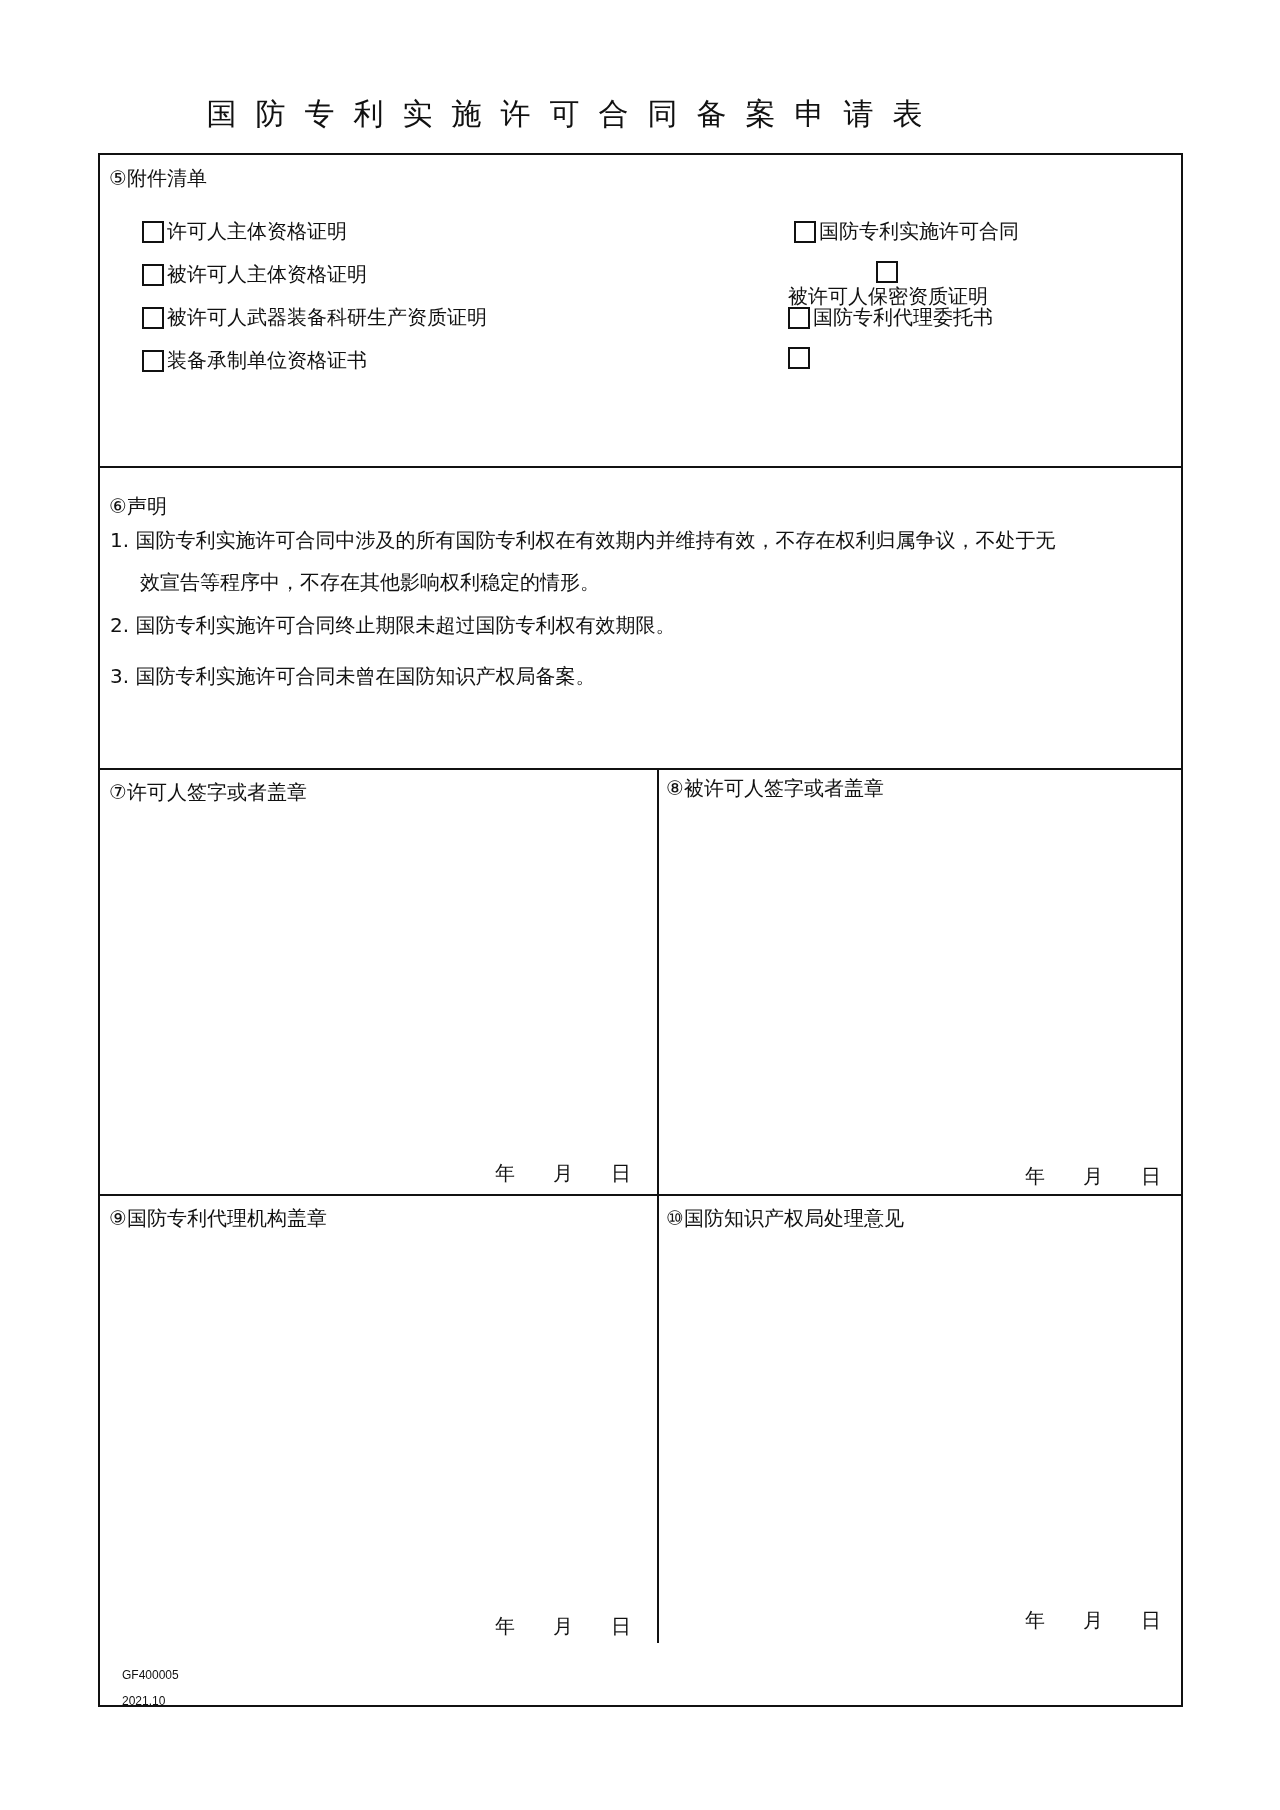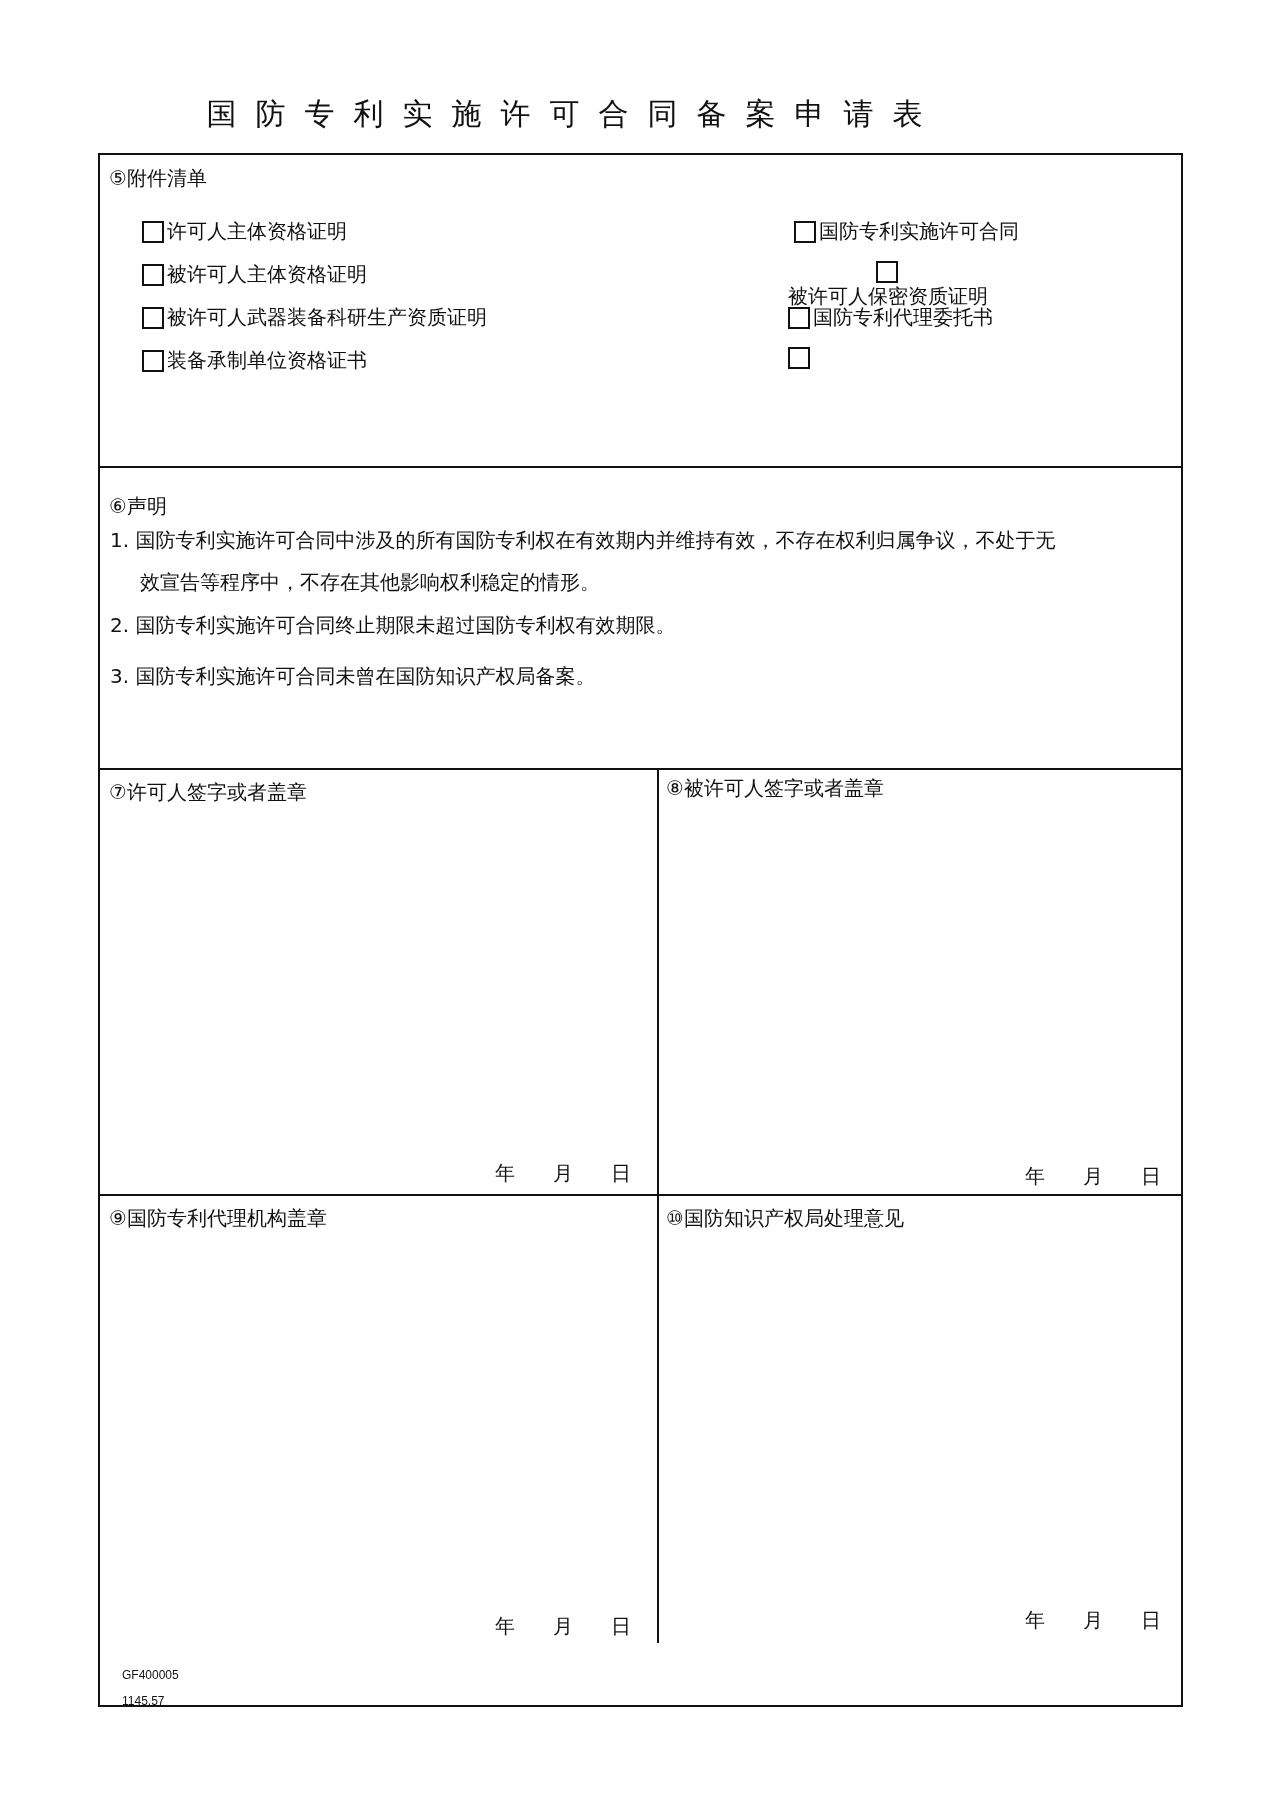--- a/index.html
+++ b/index.html
@@ -101,13 +101,13 @@
     <span>日</span>
   </div>
   <div class="date" style="left:925px;top:1452px;">
     <span>年</span>
     <span>月</span>
     <span>日</span>
   </div>
 </div>
 
 <div class="footer" style="top:1668px;">GF400005</div>
-<div class="footer" style="top:1694px;">1145.57</div>
+<div class="footer" style="top:1694px;">2021.10</div>
 
 </body></html>

